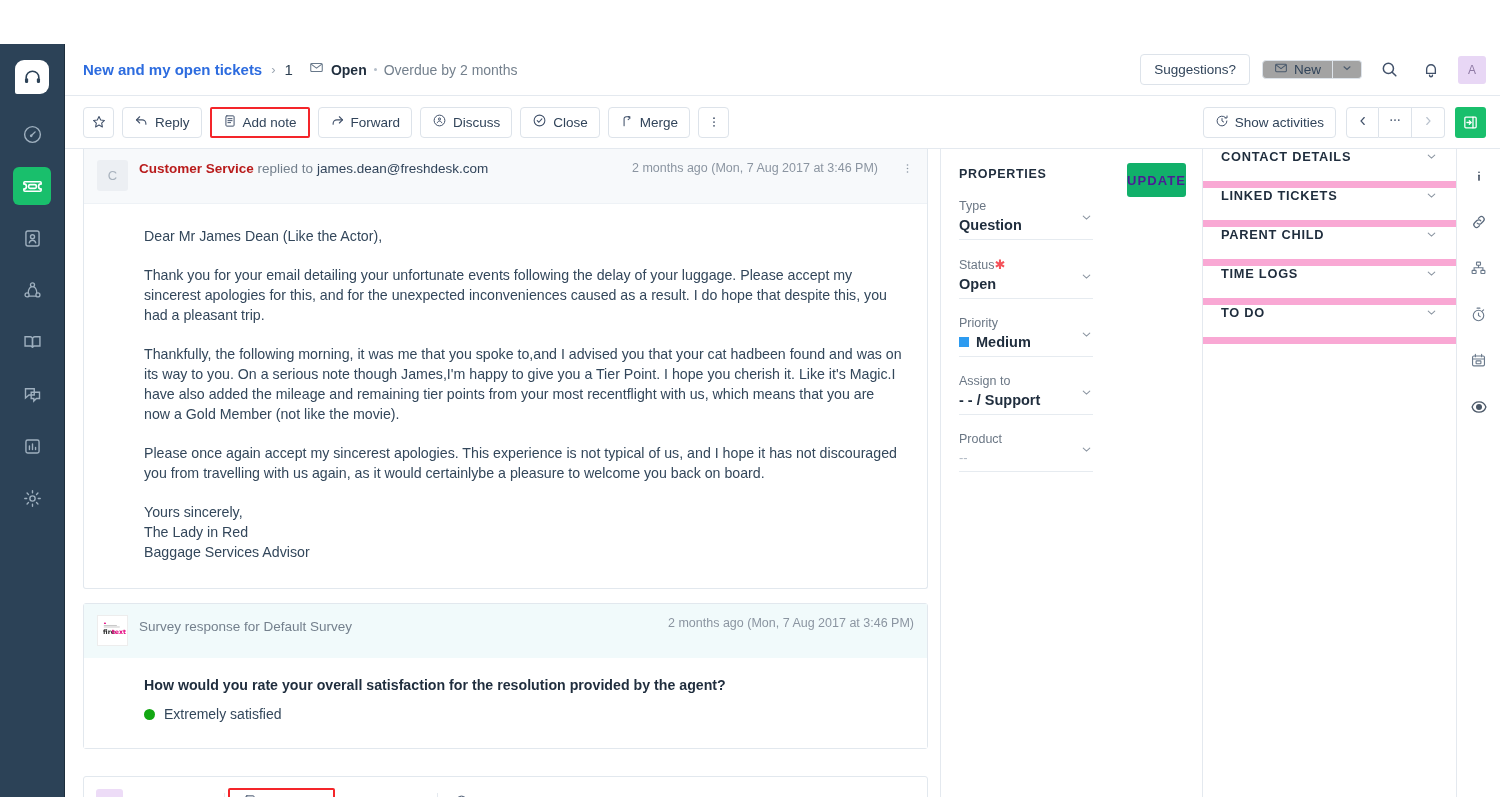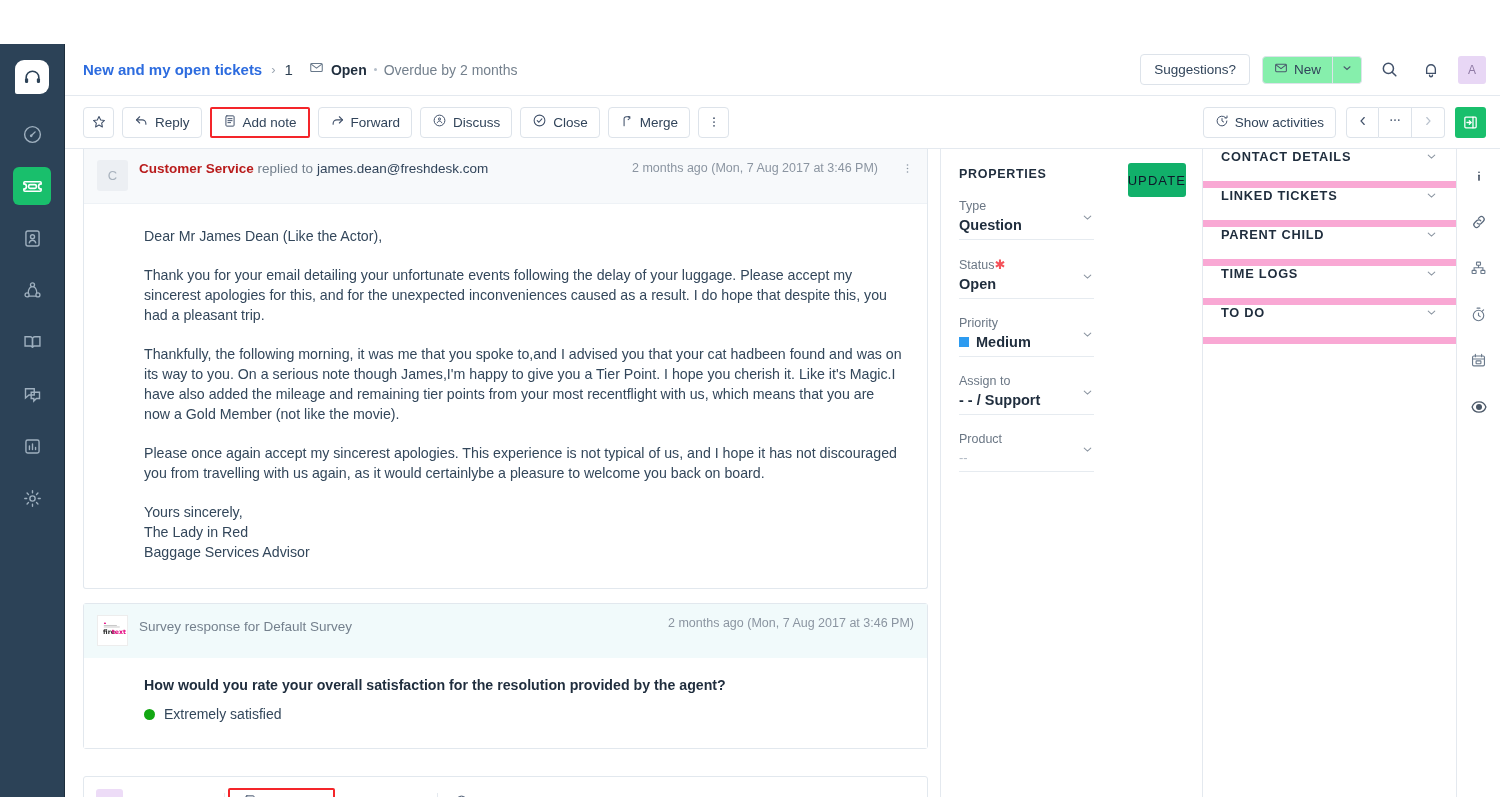--- a/index.html
+++ b/index.html
@@ -56,21 +56,21 @@
   .overdue { font-size: 14px; color: #74808d; }
   .topbar-right { margin-left: auto; display: flex; align-items: center; gap: 12px; }
   .btn-outline {
     height: 31px; border: 1px solid #dde3ea; border-radius: 4px;
     background: #fff; font-size: 13.5px; color: #31445a;
     padding: 0 13px; display: flex; align-items: center; cursor: pointer;
     font-family: "Liberation Sans", sans-serif;
   }
   .split { display: flex; }
   .split .seg {
-    height: 28px; border: 1px solid #dde3ea; background: #86efac;
+    height: 19px; border: 1px solid #dde3ea; background: #a3a3a3;
     display: flex; align-items: center; justify-content: center;
     font-size: 13.5px; color: #31445a; cursor: pointer; padding: 0 11px; gap: 6px;
   }
   .split .seg:first-child { border-radius: 4px 0 0 4px; }
   .split .seg:last-child { border-radius: 0 4px 4px 0; border-left: none; padding: 0 8px; }
   .icon-btn { width: 30px; height: 30px; display: flex; align-items: center; justify-content: center; cursor: pointer; }
   .avatar-sq {
     width: 28px; height: 28px; border-radius: 3px; background: #e8d7f5;
     color: #8f7aa5; font-size: 12px; display: flex; align-items: center; justify-content: center;
     cursor: pointer;
@@ -187,22 +187,22 @@
   }
   .field { margin-bottom: 17px; position: relative; border-bottom: 1px solid #e6ebf0; padding-bottom: 6px; }
   .field-label { font-size: 12.5px; color: #6b7785; margin-bottom: 4px; }
   .req { color: #f4525a; font-size: 13px; }
   .field-value { font-size: 14.5px; color: #1f2d3d; font-weight: bold; display: flex; align-items: center; gap: 7px; }
   .field-value.muted { color: #b0b9c3; font-weight: normal; font-size: 13px; }
   .sw-blue { width: 10px; height: 10px; background: #2d9bf0; display: inline-block; }
   .chev-abs { position: absolute; right: 0; bottom: 11px; color: #8b95a1; }
   .props-footer { padding: 14px 16px; }
   .update-btn {
-    width: 100%; height: 34px; background: #11b06a; color: #0f172a;
-    border: none; border-radius: 3px; font-size: 13px; font-weight: normal;
+    width: 100%; height: 34px; background: #11b06a; color: #4c1d95;
+    border: none; border-radius: 3px; font-size: 13px; font-weight: bold;
     letter-spacing: 1.1px; cursor: pointer; font-family: "Liberation Sans", sans-serif;
   }
 
   
   .rightcol {
     width: 254px; min-width: 254px;
     border-left: 1px solid #e4e9ef; background: #fff;
     display: flex; flex-direction: column;
   }
   .acc-row {

